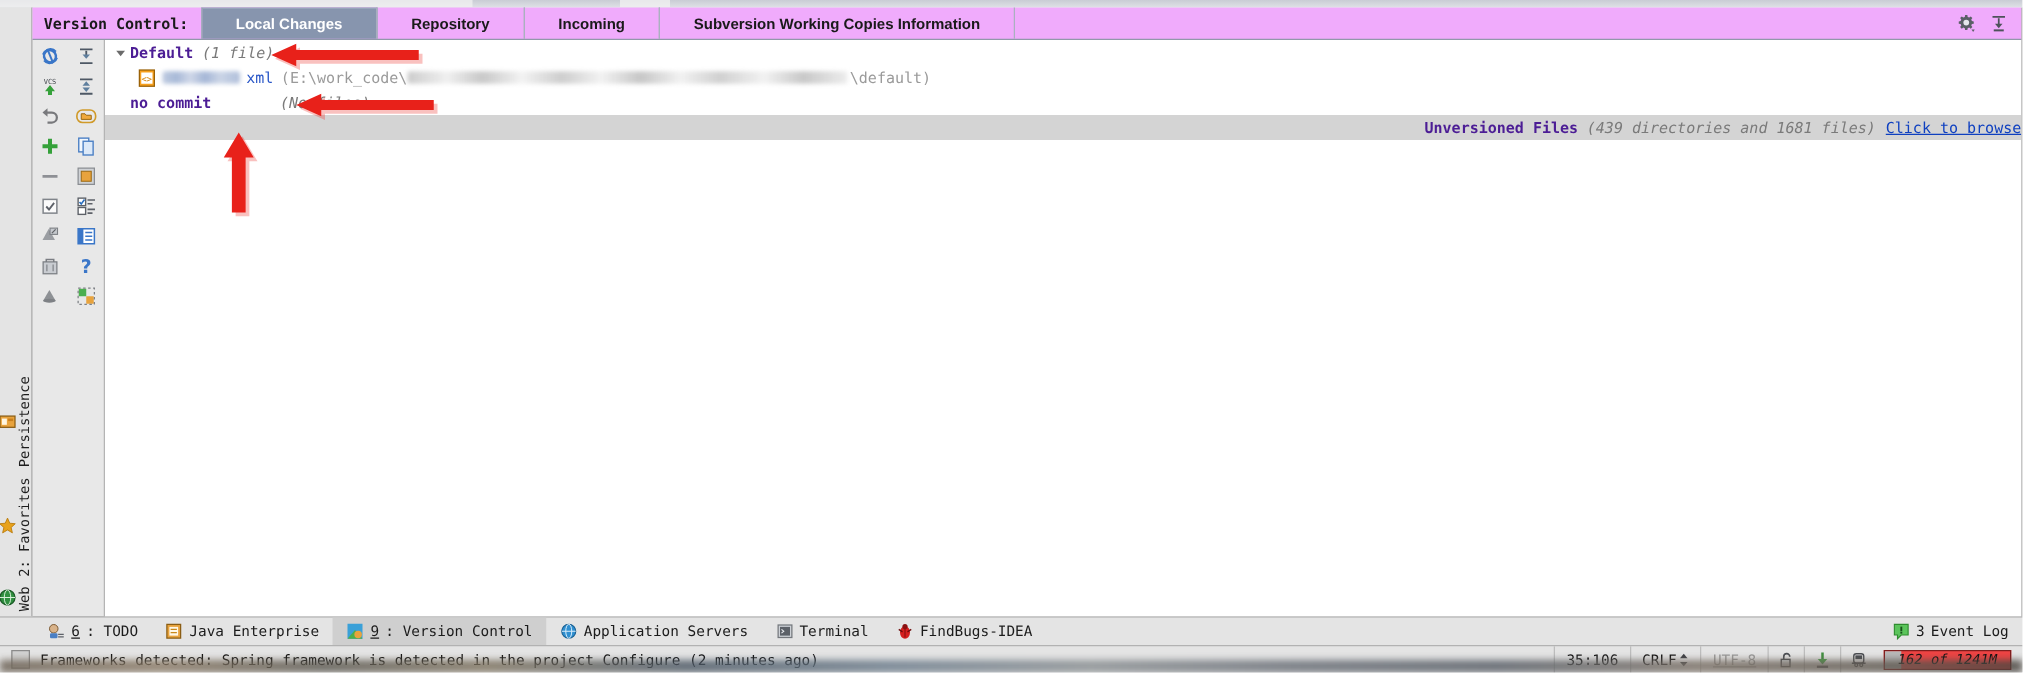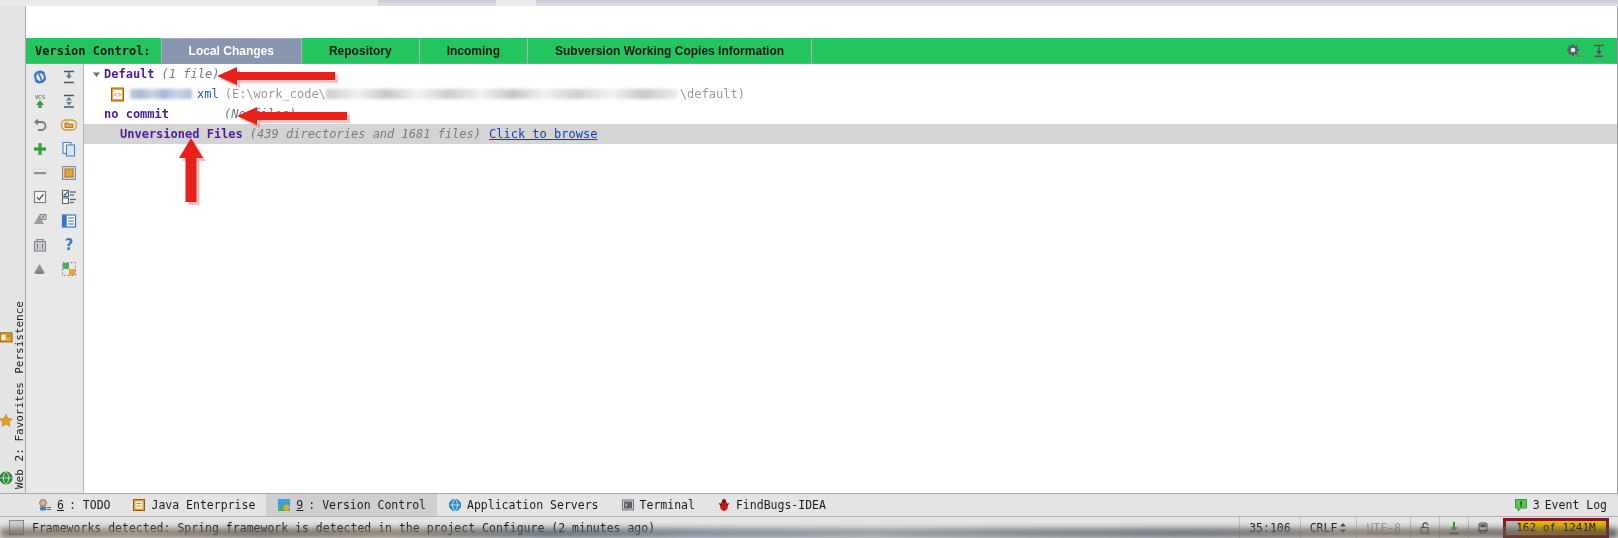--- a/index.html
+++ b/index.html
@@ -69,26 +69,25 @@
   .vc-window {
     flex: 1; min-width: 0;
     display: flex; flex-direction: column;
     background: #ffffff;
     border-right: 1px solid #9a9a9a;
   }
 
   
   .vc-header {
     height: 25px; flex: none;
-    background: #22c55e;
+    background: #f0abfc;
     border-bottom: 1px solid #9198aa;
     display: flex; align-items: stretch;
     position: relative;
     user-select: none;
-    margin-top: 32px;
   }
   .vc-title {
     display: flex; align-items: center;
     padding: 0 10px 0 9px;
     font-weight: bold; font-size: 12px;
     color: #1a1a1a;
     font-family: "DejaVu Sans Mono", monospace;
   }
   .vc-tab {
     display: flex; align-items: center;
@@ -243,25 +242,26 @@
     display: flex; align-items: center; justify-content: center;
     padding: 0 9px; height: 100%;
     border-left: 1px solid #bdbdbd;
     white-space: nowrap; cursor: default;
   }
   .sb-cell.dim { color: #9a9a9a; text-decoration: underline; }
   .sb-cell.icon-cell { padding: 0 7px; }
   .sb-cell svg { display: block; }
   .mem-widget {
     display: flex; align-items: center;
-    border: 3px solid #7f1d1d;
-    background: #eab308;
+    border: 1px solid #7f1d1d;
+    background: #ef4444;
     height: 14px; margin: 0 9px 0 6px;
     position: relative; min-width: 100px;
     cursor: pointer;
+    font-style: italic;
   }
   .mem-fill { position: absolute; left:0; top:0; bottom:0; background:#b8b8b8; }
   .mem-label { position: relative; width: 100%; text-align: center; font-size: 11px; }
 
   
   .arrow { position: absolute; pointer-events: none; }
   .bottom-blur {
     position: absolute; left: 0; right: 0; bottom: 0; height: 10px;
     background: linear-gradient(to right,
       #6d6357 0%, #8a7a66 8%, #5d5a52 16%, #7e7360 24%,
@@ -510,21 +510,21 @@
             <span class="fpath">(E:\work_code\</span>
             <span class="path-redacted" style="width:352px;"></span>
             <span class="fpath" style="margin-left:2px;">\default)</span>
           </div>
 
           <div class="tree-row" style="padding-left:20px;gap:48px;">
             <span class="cl-name">no commit</span>
             <span class="cl-count">(No files)</span>
           </div>
 
-          <div class="tree-row selected" style="padding-left:36px;">
+          <div class="tree-row selected" style="padding-left:36px;justify-content:flex-end;">
             <span class="cl-name">Unversioned Files</span>
             <span class="cl-count">(439 directories and 1681 files)</span>
             <span class="browse-link">Click to browse</span>
           </div>
 
           <svg class="arrow" style="left:130px; top:1px;" width="125" height="26" viewBox="0 0 125 26">
             <g transform="translate(3,2)">
               <polygon points="0,9 20,0 20,5 118,5 118,13 20,13 20,18" fill="#e8211a" opacity=".28" transform="translate(3,3)"></polygon>
               <polygon points="0,9 20,0 20,5 118,5 118,13 20,13 20,18" fill="#e8211a"></polygon>
             </g>

